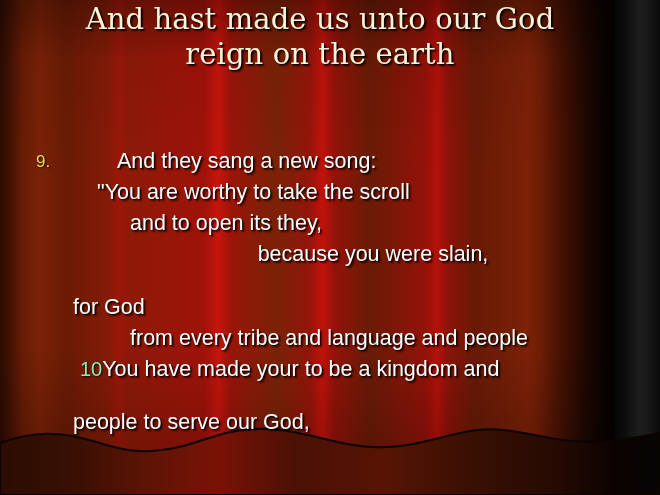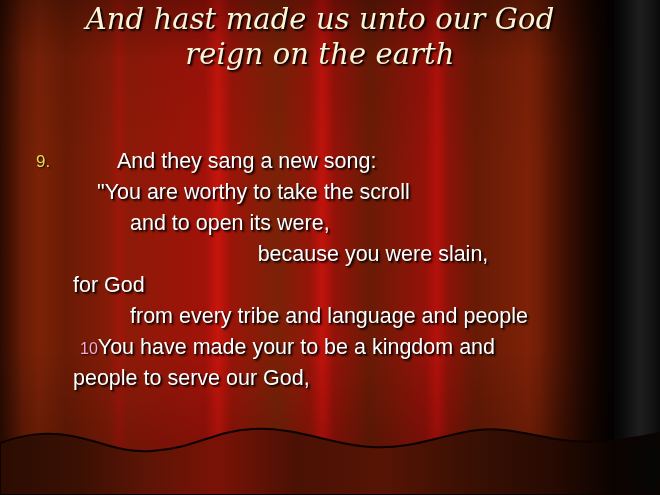--- a/index.html
+++ b/index.html
@@ -54,21 +54,20 @@
   .title{
     position:absolute;
     left:40px;right:60px;top:2px;
     text-align:center;
     font-family:"DejaVu Serif","Liberation Serif",serif;
     font-size:29px;
     line-height:35px;
     color:#fdf3d6;
     text-shadow:2px 2px 2px rgba(0,0,0,.85), 1px 1px 0 rgba(0,0,0,.6);
     letter-spacing:.1px;
-    font-style:italic;
   }
   .title .tline{display:block;white-space:nowrap;}
 
   
   .body-block{
     position:absolute;
     left:0;right:0;top:146px;
   }
   .bline{
     position:relative;
@@ -83,27 +82,27 @@
 
   .num{
     position:absolute;
     left:36px;
     top:0;
     font-size:17px;
     color:#e9da4e;
     text-shadow:1px 1px 2px rgba(0,0,0,.85);
   }
   .vnum{
-    font-size:16px;
-    color:#f9a8d4;
+    font-size:20px;
+    color:#86efac;
     text-shadow:1px 1px 2px rgba(0,0,0,.85);
   }
 
   
-  .i0{padding-left:73px;}
+  .i0{padding-left:73px;margin-top:22px;}
   .i1{padding-left:86px;text-align:center;}
   .i2{padding-left:97px;}
   .i3{padding-left:117px;}
   .i4{padding-left:130px;}
   .i5{padding-left:80px;}
 </style>
 </head>
 <body>
 
 <div id="slide">
@@ -152,21 +151,21 @@
     <div class="bline i3">
       <span class="num">9.</span>
       <span class="txt">And they sang a new song:</span>
     </div>
 
     <div class="bline i2">
       <span class="txt">"You are worthy to take the scroll</span>
     </div>
 
     <div class="bline i4">
-      <span class="txt">and to open its were,</span>
+      <span class="txt">and to open its they,</span>
     </div>
 
     <div class="bline i1">
       <span class="txt">because you were slain,</span>
     </div>
 
 
     <div class="bline i0">
       <span class="txt">for God</span>
     </div>

